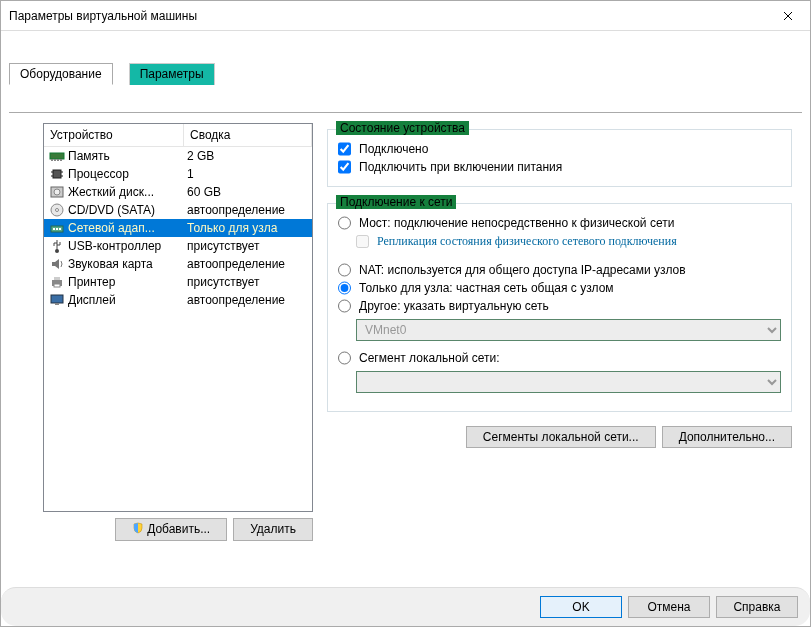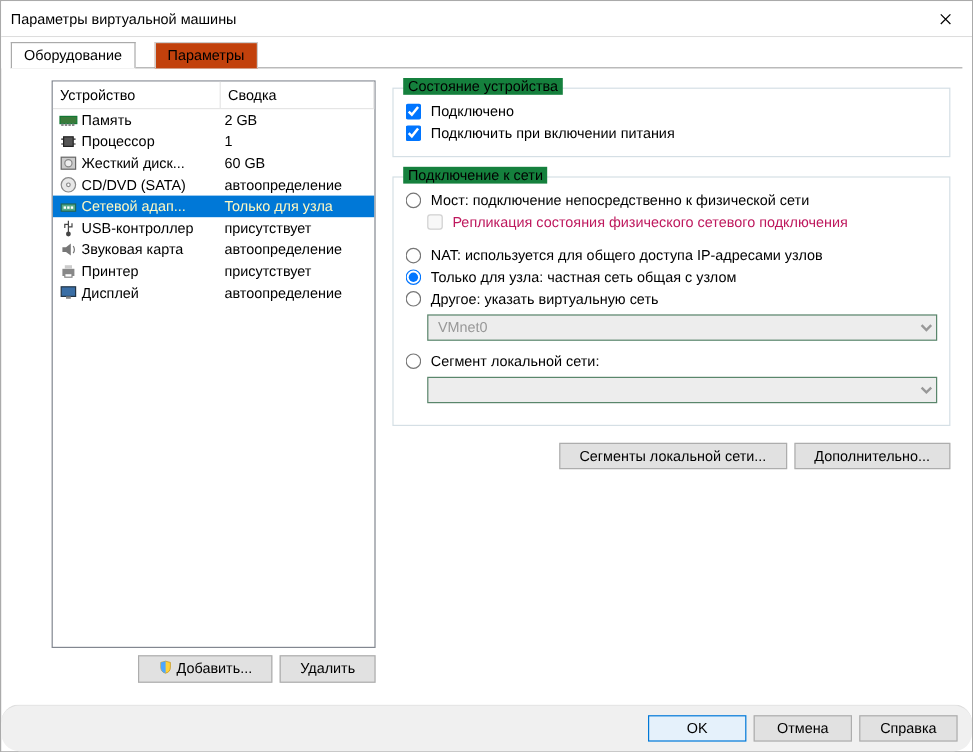--- a/index.html
+++ b/index.html
@@ -1,23 +1,23 @@
 <!DOCTYPE html>
 <html><head>
 <meta charset="utf-8">
 <style>
   * { box-sizing: border-box; font-family: "Segoe UI", Tahoma, sans-serif; font-size: 12px; }
   body { margin: 0; background: #d0d0d0; }
-  .window { width: 811px; height: 627px; background: #fff; border: 1px solid #aaa; display: flex; flex-direction: column; position: relative; }
+  .window { width: 811px; height: 627px; background: #fff; border: 1px solid #aaa; display: flex; flex-direction: column; position: relative; gap: 28px; }
   .titlebar { height: 30px; background: #fff; border-bottom: 1px solid #ddd; display: flex; align-items: center; padding: 0 0 0 8px; }
   .titlebar-text { flex: 1; }
   .close-btn { width: 45px; height: 30px; display: flex; align-items: center; justify-content: center; cursor: pointer; }
   .tabstrip { display: flex; padding: 4px 8px 0 8px; background: #fff; }
   .tab { padding: 3px 10px; border: 1px solid #aaa; border-bottom: none; background: #fff; margin-right: 16px; position: relative; z-index: 2; }
-  .tab.inactive { background: #c2410c; border-color: #ccc; }
+  .tab.inactive { background: #14b8a6; border-color: #ccc; }
   .tab.active { border-bottom: 1px solid #fff; }
   .tab-content { flex: 1; border-top: 1px solid #aaa; margin: 0 8px 8px 8px; padding: 10px; display: flex; gap: 14px; margin-top: -1px; }
   .left-panel { width: 270px; display: flex; flex-direction: column; margin-left: 24px; }
   .device-list { flex: 1; border: 1px solid #828790; background: #fff; overflow: auto; }
   .dev-header { display: flex; font-weight: normal; background: #fff; border-bottom: 1px solid #e5e5e5; }
   .dev-header > div { padding: 4px 6px; border-right: 1px solid #e5e5e5; }
   .dev-col-name { width: 140px; }
   .dev-col-sum { flex: 1; }
   .dev-row { display: flex; align-items: center; padding: 1px 2px; cursor: default; }
   .dev-row.selected { background: #0078d7; color: #fef9c3; }
@@ -27,21 +27,21 @@
   .left-buttons { display: flex; justify-content: flex-end; gap: 6px; padding-top: 6px; }
   .btn { padding: 3px 16px; border: 1px solid #adadad; background: #e1e1e1; cursor: pointer; min-width: 70px; text-align: center; }
   .btn.primary { border-color: #0078d7; background: #e5f1fb; }
   .btn-icon { display: inline-block; vertical-align: middle; margin-right: 3px; }
   .right-panel { flex: 1; display: flex; flex-direction: column; gap: 10px; }
   .groupbox { border: 1px solid #d5dfe5; padding: 10px 10px; position: relative; margin-top: 6px; }
   .groupbox-title { position: absolute; top: -9px; left: 8px; background: #15803d; padding: 0 4px; }
   .check-row, .radio-row { display: flex; gap: 4px; padding: 2px 0; }
   .radio-row.indented { margin-left: 18px; }
   .check-row input, .radio-row input { margin: 0 4px 0 0; }
-  .disabled-text { color: #be185d; }
+  .disabled-text { color: #0369a1; font-family: Liberation Serif, serif; }
   .combo { width: 100%; margin: 4px 0 8px 18px; width: calc(100% - 18px); height: 22px; border: 1px solid #14532d; background: #e6e6e6; color: #6d6d6d; padding: 0 4px; }
   .combo.empty { background: #e6e6e6; }
   .right-buttons { display: flex; justify-content: flex-end; gap: 6px; margin-top: 4px; }
   .footer { display: flex; justify-content: flex-end; gap: 6px; padding: 8px 12px; border-top: 1px solid #ddd; background: #f0f0f0; border-radius: 15px; }
   .sep { height: 10px; }
 </style>
 </head>
 <body>
 
 <div class="window">

